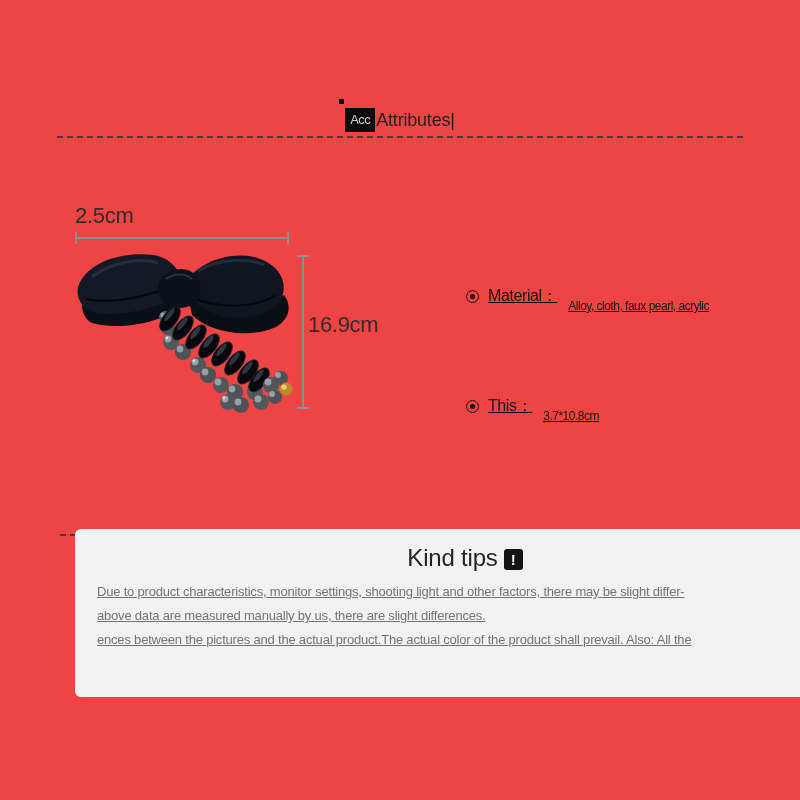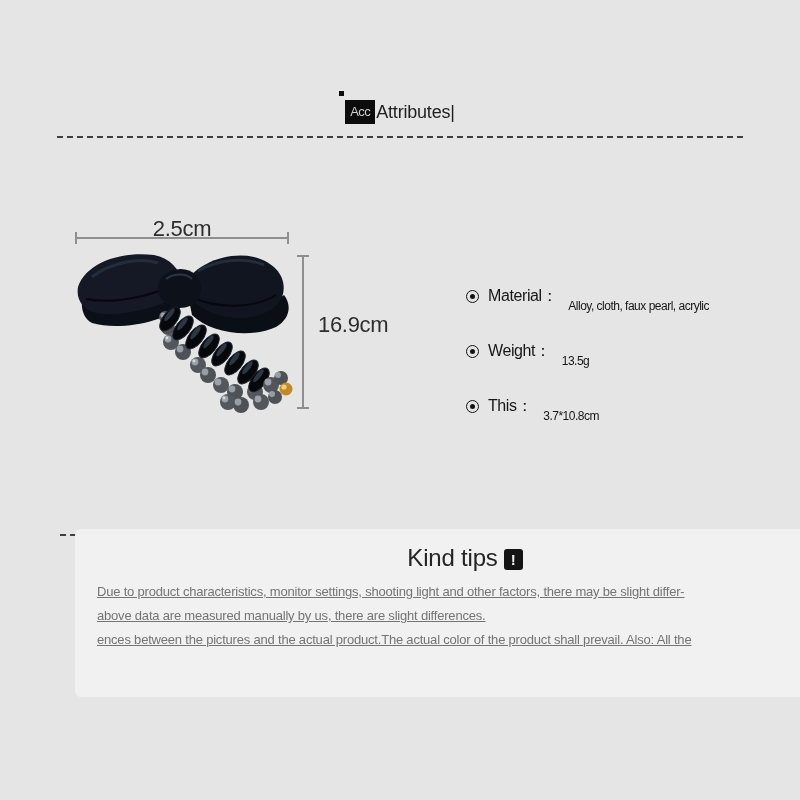--- a/index.html
+++ b/index.html
@@ -1,51 +1,51 @@
 <!DOCTYPE html>
 <html><head>
 <meta charset="utf-8">
 <style>
   * { margin:0; padding:0; box-sizing:border-box; }
   html,body { width:800px; height:800px; background:#ffffff; font-family:"Liberation Sans", sans-serif; }
-  #stage { position:relative; width:800px; height:800px; background:#e5e5e5; overflow:hidden; }
+  #stage { position:relative; width:800px; height:800px; background:#ef4444; overflow:hidden; }
 
   
   .header-row { position:absolute; top:94px; left:0; width:800px;
     display:flex; justify-content:center; align-items:flex-end; }
   .badge-wrap { position:relative; margin-bottom:3px; }
   .badge { display:block; width:30px; height:24px; background:#0c0c0c; color:#cfcfcf;
     font-size:13px; line-height:24px; text-align:center; letter-spacing:-0.5px; }
   .badge-dot { position:absolute; top:-9px; left:-6px; width:5px; height:5px; background:#0c0c0c; }
-  .attr-label { font-size:18px; color:#1f1f1f; margin:8px 0 4px 1px; letter-spacing:-0.2px; }
+  .attr-label { font-size:18px; color:#1f1f1f; margin:16px 0 4px 1px; letter-spacing:-0.2px; }
   .main-title { font-size:26px; font-weight:bold; color:#1f1f1f; margin-left:9px; letter-spacing:-0.2px; }
 
   .dashed-sep { position:absolute; height:0; border-top:2px dashed #3e3e3e; }
   .sep-top { top:136px; left:57px; width:686px; }
   .sep-bottom { top:534px; left:60px; width:680px; }
 
   
   .dim-label { position:absolute; color:#2d2d2d; font-size:22px; letter-spacing:-0.3px; }
-  .w-label { left:75px; top:216px; width:214px; text-align:center; }
-  .h-label { left:318px; top:312px; }
+  .w-label { left:75px; top:203px; width:214px; }
+  .h-label { left:308px; top:312px; }
 
   .h-measure { position:absolute; left:75px; top:232px; width:214px; height:12px; }
   .h-measure .line { position:absolute; left:1px; right:1px; top:5px; height:2px; background:#8f8f8f; }
   .h-measure .tick-l { position:absolute; left:0; top:0; width:2px; height:12px; background:#8f8f8f; }
   .h-measure .tick-r { position:absolute; right:0; top:0; width:2px; height:12px; background:#8f8f8f; }
 
   .v-measure { position:absolute; left:297px; top:255px; width:12px; height:154px; }
   .v-measure .line { position:absolute; top:1px; bottom:1px; left:5px; width:2px; background:#8f8f8f; }
   .v-measure .tick-t { position:absolute; top:0; left:0; width:12px; height:2px; background:#8f8f8f; }
   .v-measure .tick-b { position:absolute; bottom:0; left:0; width:12px; height:2px; background:#8f8f8f; }
 
   .product-svg { position:absolute; left:58px; top:243px; }
 
   
-  .prop-row { position:absolute; left:466px; height:24px; display:flex; align-items:center; white-space:nowrap; }
+  .prop-row { position:absolute; left:466px; height:24px; display:flex; align-items:center; white-space:nowrap;text-decoration:underline; }
   .row-1 { top:284px; } .row-2 { top:339px; } .row-3 { top:394px; }
   .bullet { width:13px; height:13px; border:1.5px solid #141414; border-radius:50%;
     display:inline-flex; align-items:center; justify-content:center; flex:0 0 auto; }
   .bullet i { display:block; width:5px; height:5px; background:#141414; border-radius:50%; }
   .prop-label { font-size:16px; color:#161616; margin-left:9px; letter-spacing:-0.4px; }
   .prop-value { font-size:12px; color:#161616; margin-left:11px; letter-spacing:-0.5px;margin-top:20px; }
 
   
   .tips-box { position:absolute; left:75px; top:529px; width:780px; height:168px;
     background:#f1f1f1; border-radius:6px; }
@@ -170,27 +170,20 @@
     </g>
   </svg>
 
   <div class="prop-row row-1">
     <span class="bullet">
         <i></i>
       </span>
     <span class="prop-label">Material：</span>
     <span class="prop-value">Alloy, cloth, faux pearl, acrylic</span>
   </div>
-  <div class="prop-row row-2">
-    <span class="bullet">
-        <i></i>
-      </span>
-    <span class="prop-label">Weight：</span>
-    <span class="prop-value">13.5g</span>
-  </div>
   <div class="prop-row row-3">
     <span class="bullet">
         <i></i>
       </span>
     <span class="prop-label">This：</span>
     <span class="prop-value">3.7*10.8cm</span>
   </div>
 
   <div class="dashed-sep sep-bottom"></div>
 

